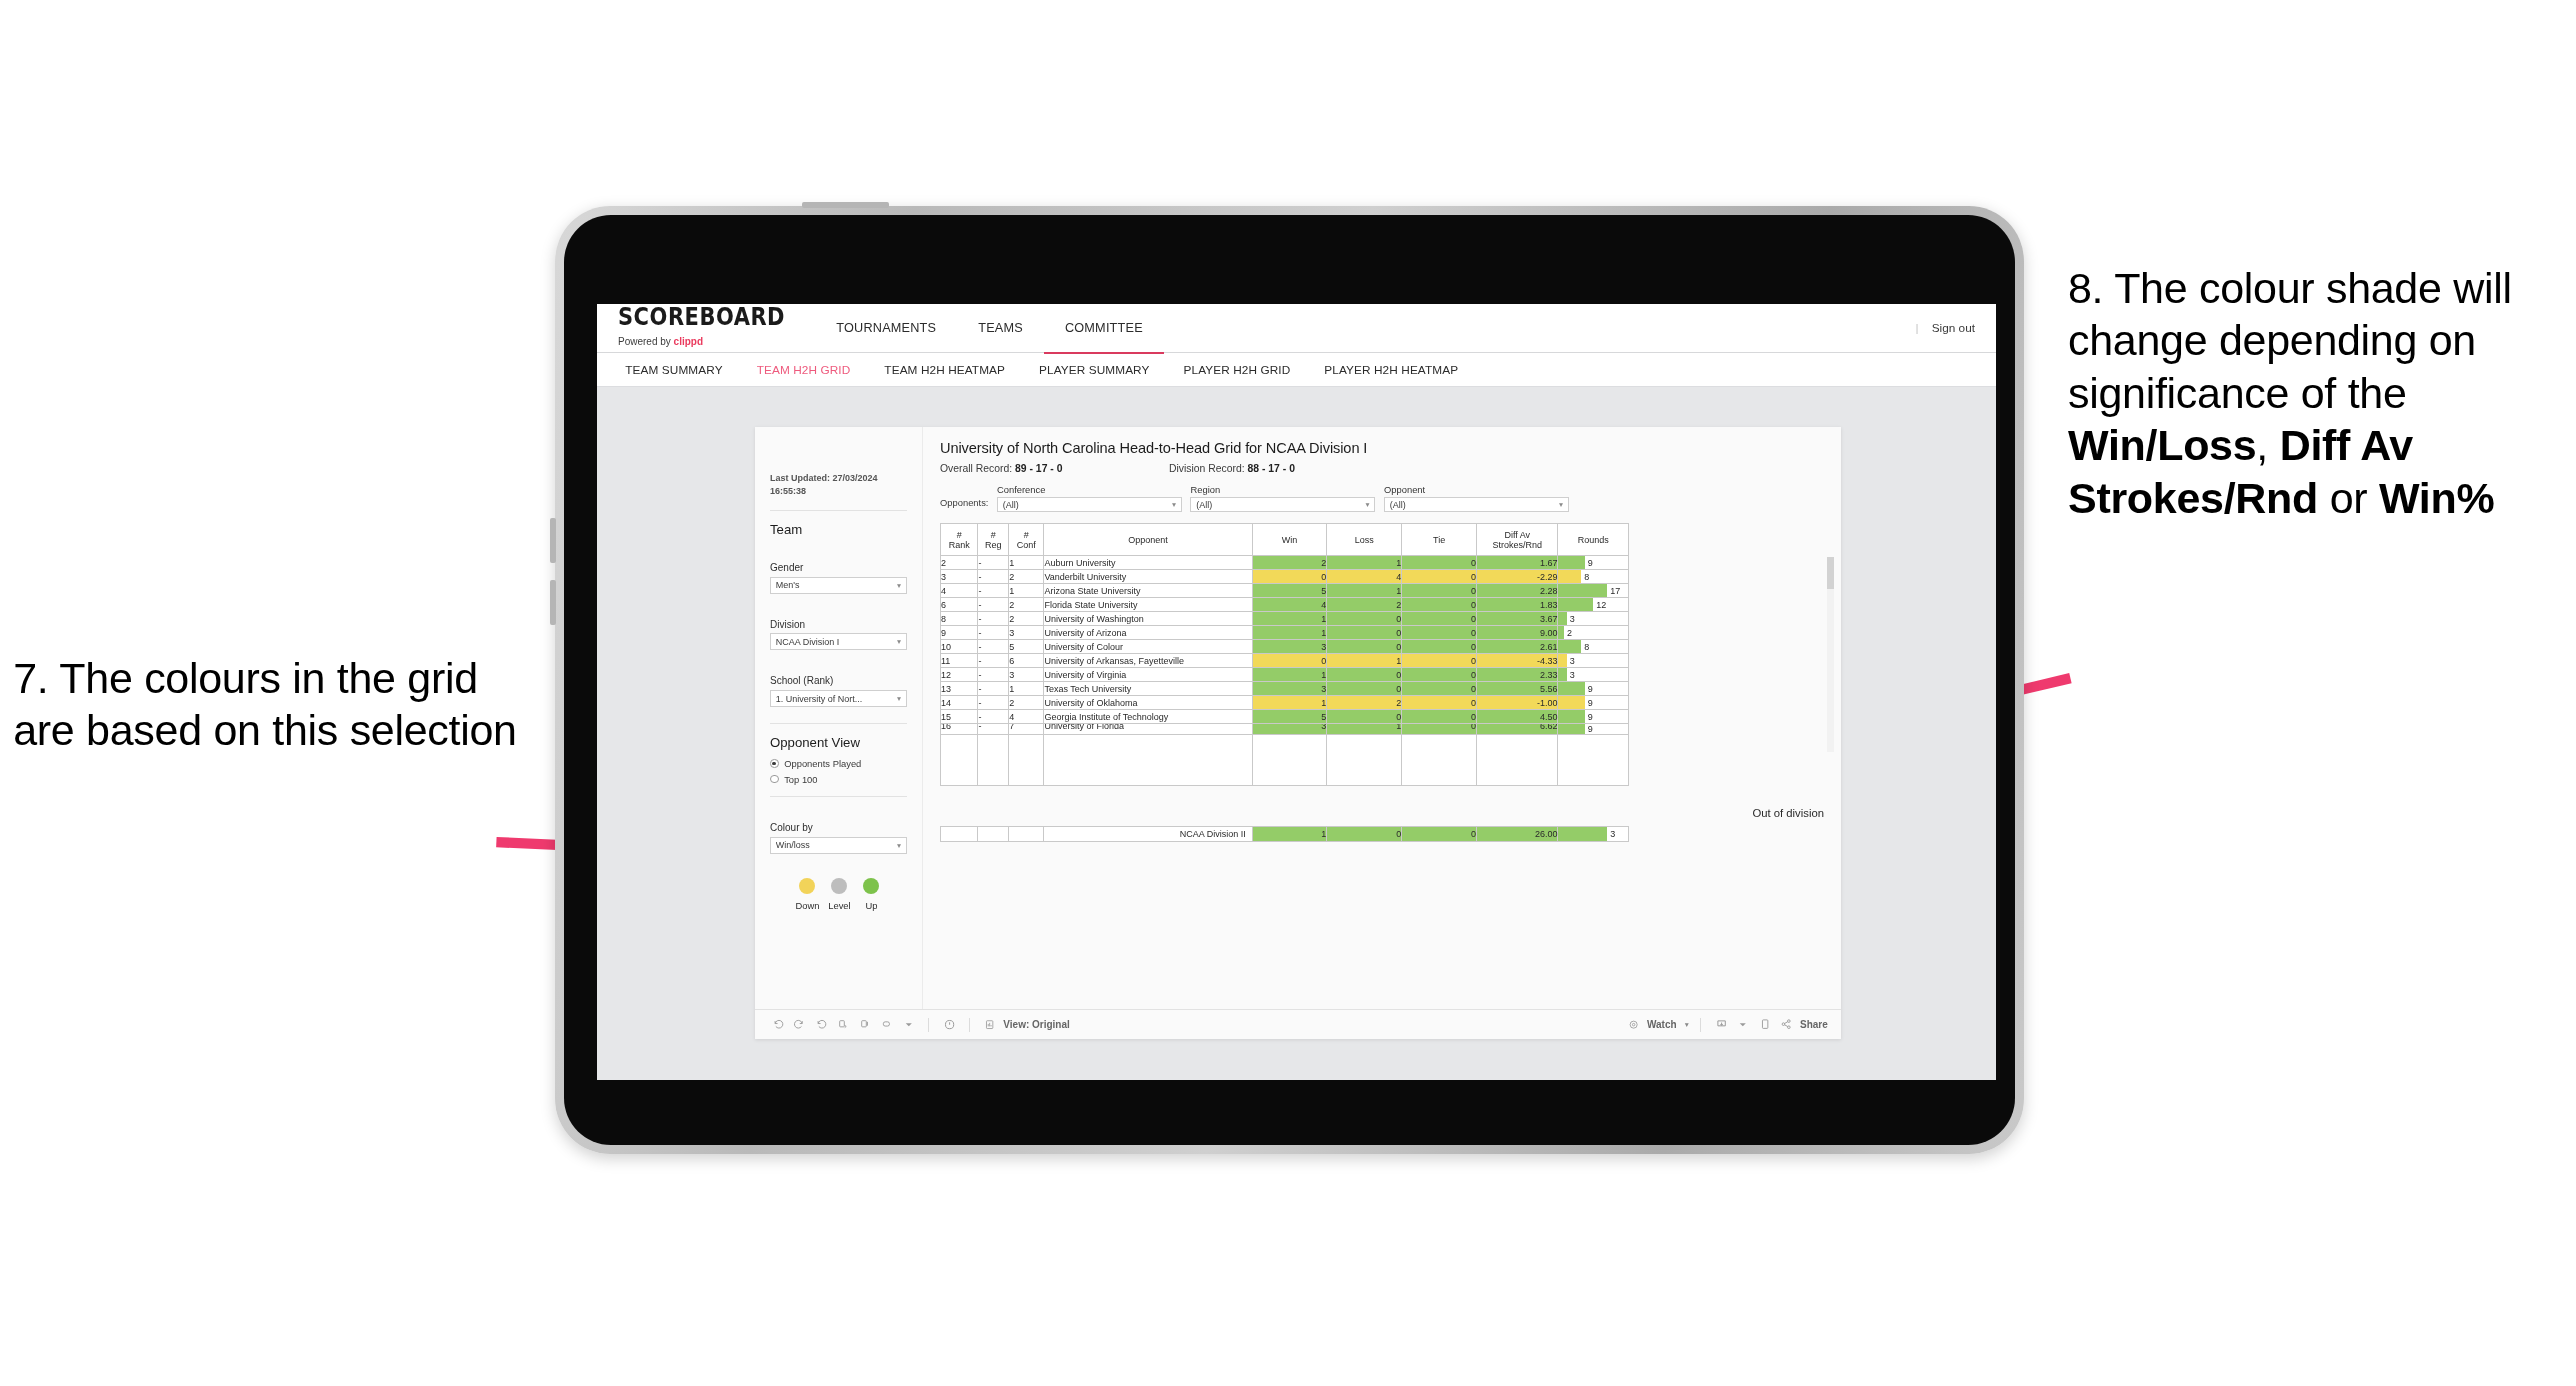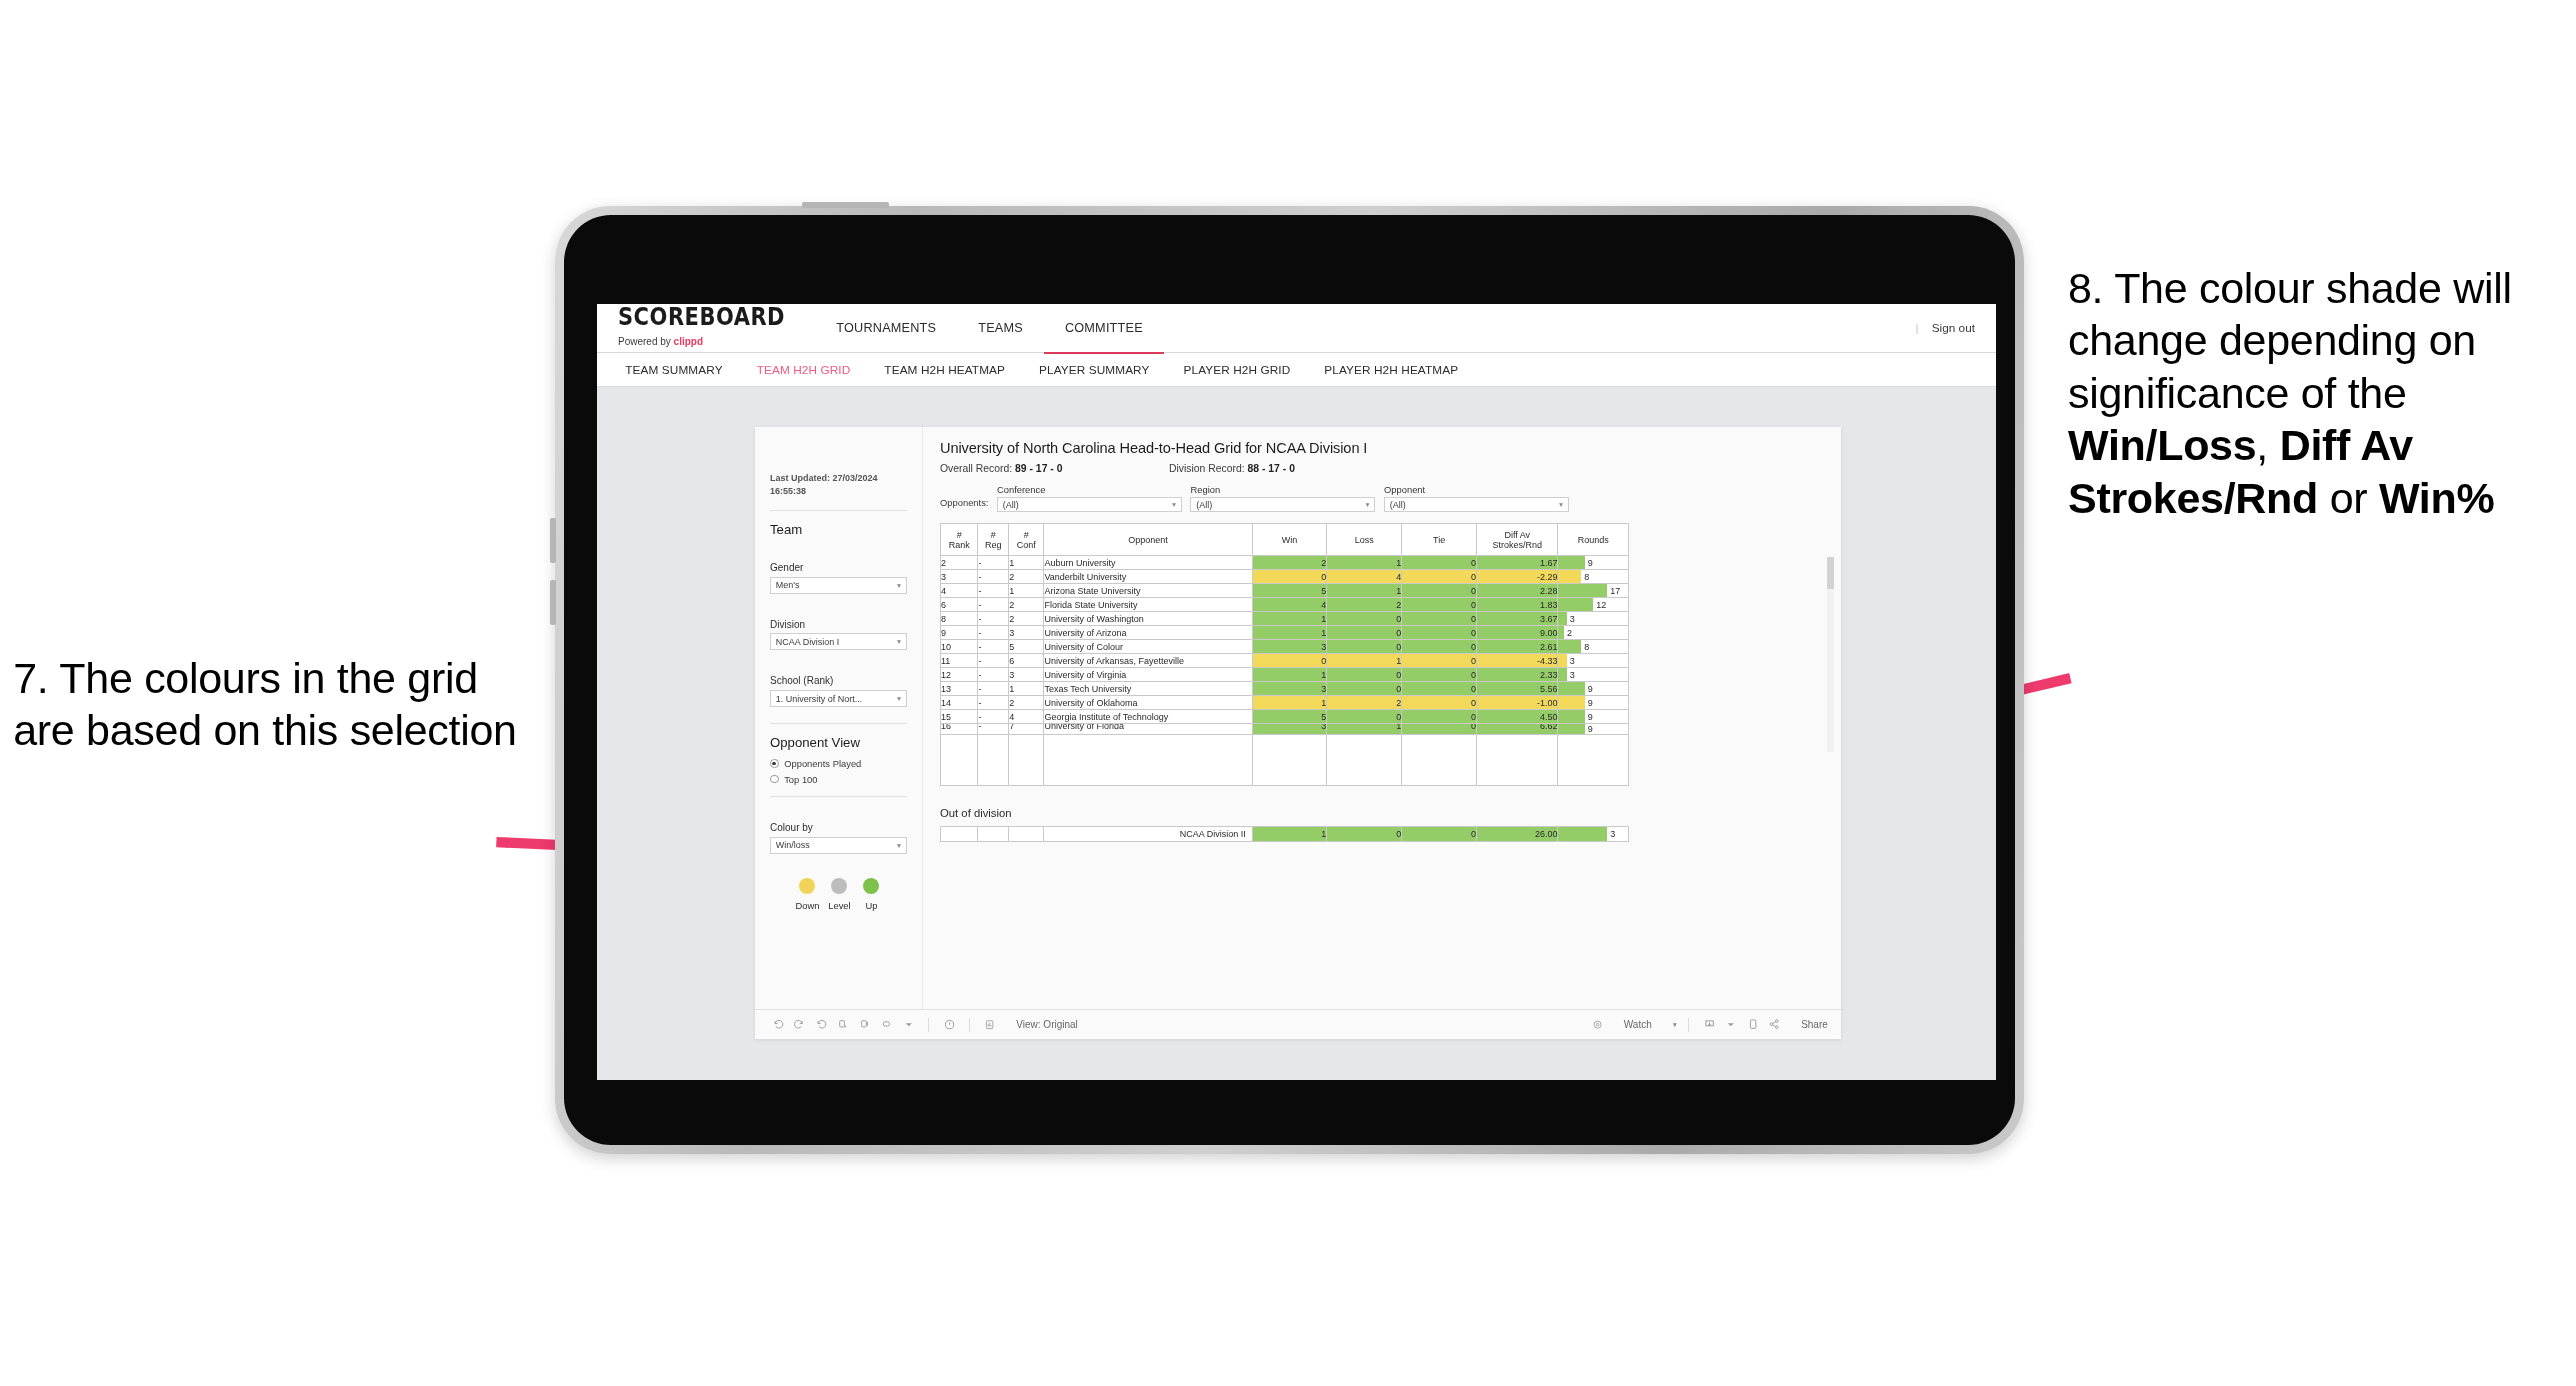--- a/index.html
+++ b/index.html
@@ -195,34 +195,34 @@
   tr.clip td { height: 7.6px; overflow: hidden; border-bottom: none; }
   tr.clip td > * { position: relative; top: -3.8px; }
   tr.pad td { height: 51px; }
 
   #vscroll {
     position: absolute; right: -10.4px; top: 34px;
     width: 7.6px; height: 195px; background: #f2f2f2;
   }
   #vscroll .thumb { width: 7.6px; height: 32px; background: #d2d2d2; }
 
-  #outdiv-title { font-size: 11.3px; color: #2a2a2a; margin: 21px 0 6.6px 0; }
+  #outdiv-title { font-size: 11.3px; color: #2a2a2a; margin: 21px 0 6.6px 0; text-align: right; }
   table.outdiv { border-collapse: collapse; width: 689px; table-layout: fixed; font-size: 9px; color: #2a2a2a; }
   table.outdiv td { border: 0.9px solid #c9c9c9; height: 15px; padding: 0; background: #fff; }
 
   
   #toolbar {
     height: 30px; border-top: 0.9px solid #e2e2e2;
     background: #fafafa; display: flex; align-items: center;
     padding: 0 13.2px; gap: 2.8px; color: #9a9a9a; font-size: 10px;
   }
   .tb { width: 19px; height: 19px; display: flex; align-items: center; justify-content: center; cursor: pointer; }
   .tb svg { display: block; }
   .tb-sep { width: 0.9px; height: 14px; background: #dcdcdc; margin: 0 7.6px; }
-  .tb-txt { display: flex; align-items: center; gap: 17px; cursor: pointer; color: #666; }
+  .tb-txt { display: flex; align-items: center; gap: 4px; cursor: pointer; color: #666; font-weight: bold; }
   #tb-right { margin-left: auto; display: flex; align-items: center; gap: 2.8px; }
 </style>
 </head>
 <body>
 
 <div class="annot" id="annot-left">7. The colours in the grid are based on this selection</div>
 
 <svg class="arrow-svg" id="arrow-left" style="left:491px; top:812px; width:378px; height:113px;" viewBox="0 0 400 120" width="378" height="113">
   <defs>
     <marker id="ahL" markerWidth="5" markerHeight="5" refX="2.2" refY="2.5" orient="auto">

